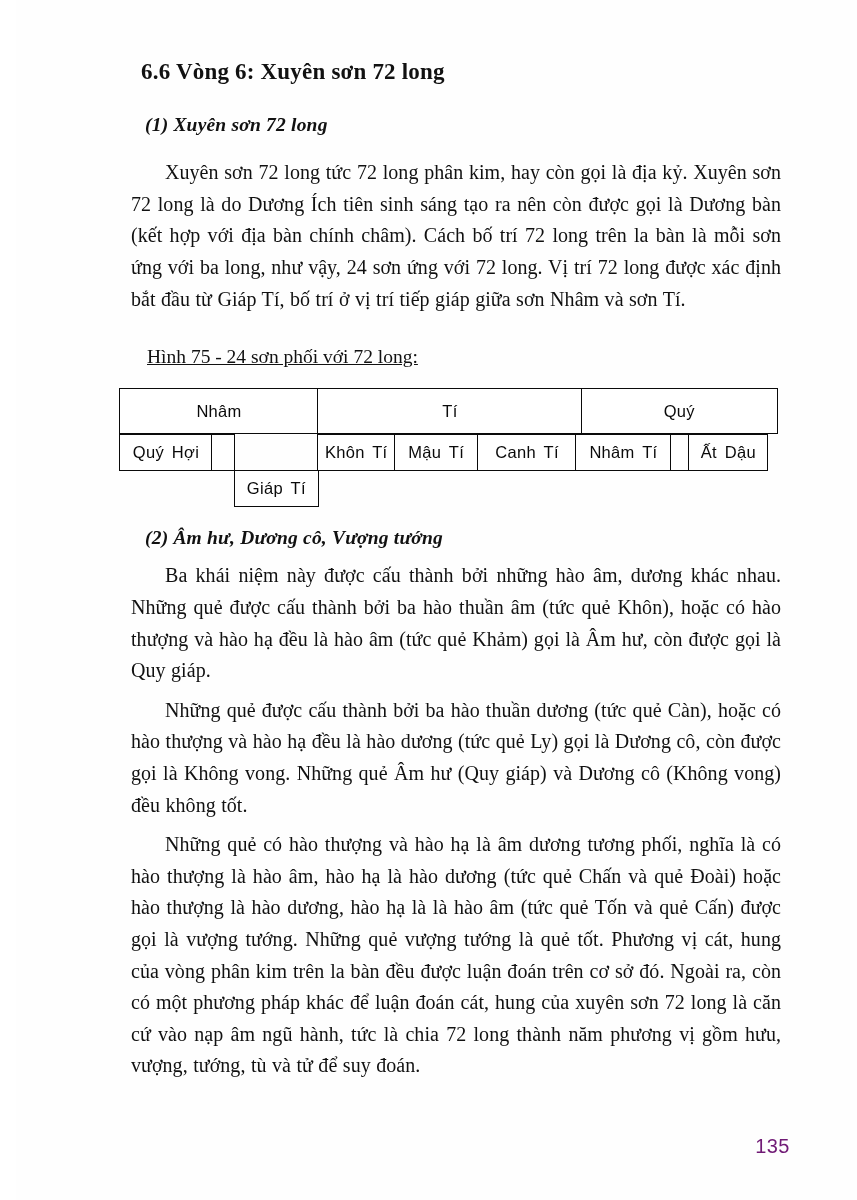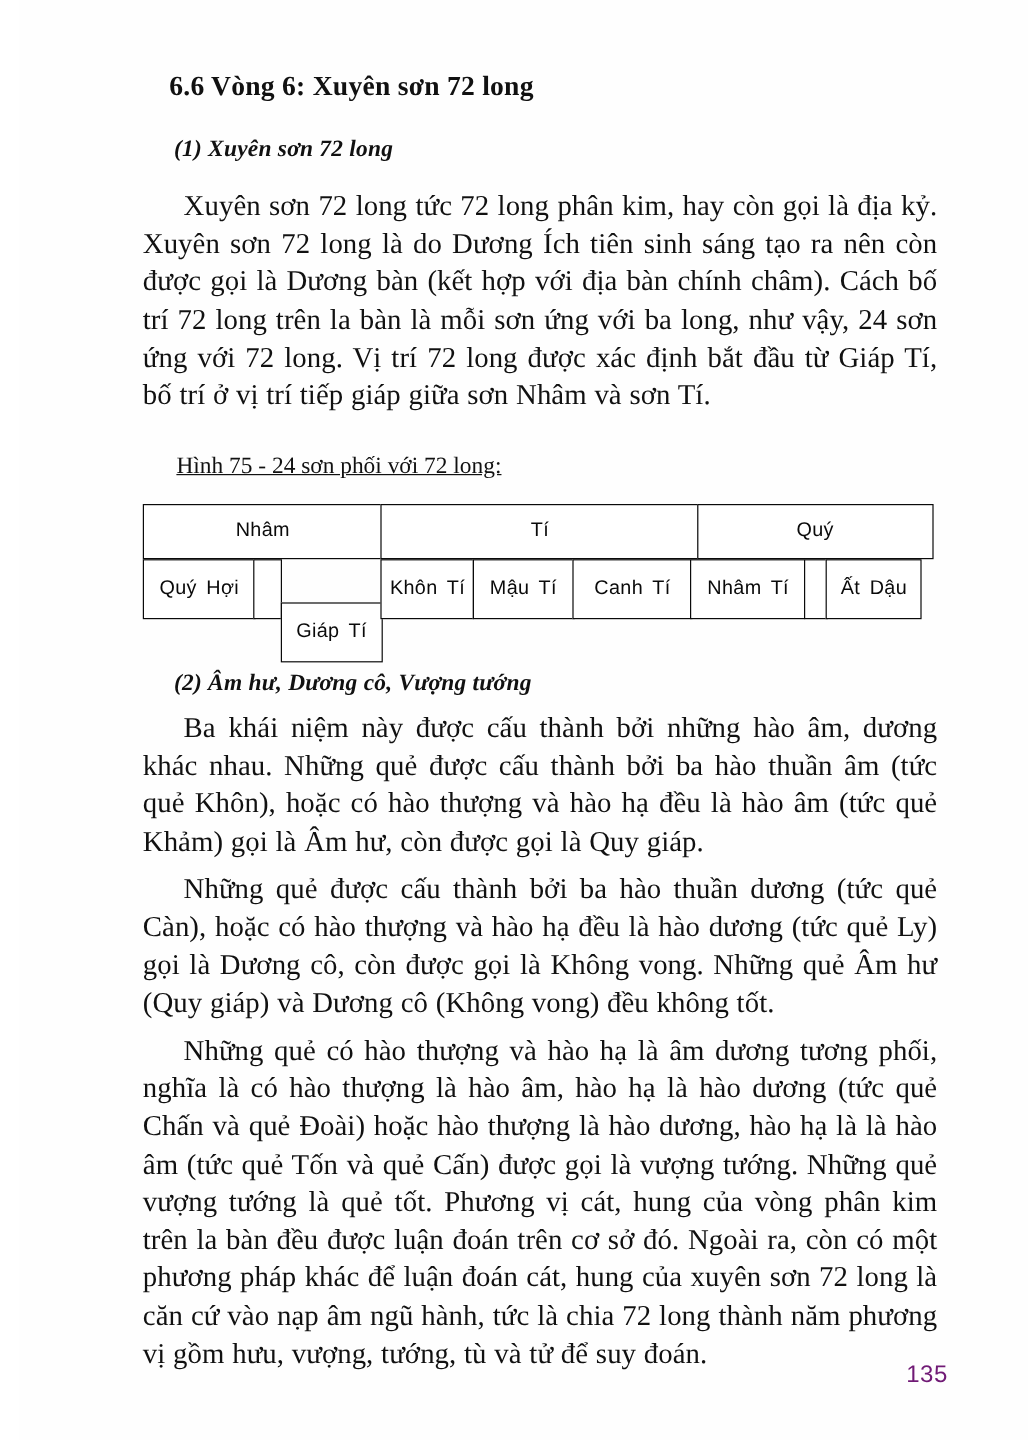--- a/index.html
+++ b/index.html
@@ -45,25 +45,25 @@
     line-height: 1.25;
     letter-spacing: 0.2px;
   }
   .h-sub.second {
     margin-top: 46px;
     margin-bottom: 10px;
   }
 
   
   p.para {
-    font-size: 24px;
+    font-size: 20px;
     line-height: 31.6px;
     text-align: justify;
     text-justify: inter-word;
-    margin: 0 0 14px 0;
+    margin: 0 0 14px 12px;
     text-indent: 34px;
     letter-spacing: 0.05px;
     word-spacing: 0.4px;
   }
   p.para.tight { margin-bottom: 8px; }
   p.para:last-child { margin-bottom: 0; }
 
   .caption {
     font-size: 19.5px;
     line-height: 31px;
@@ -86,21 +86,21 @@
     width: 662px;
     box-sizing: border-box;
     display: flex;
   }
   .fig-row.top {
     top: 0;
     height: 46px;
   }
   .fig-row.bottom {
     top: 46px;
-    height: 50px;
+    height: 37px;
     text-align: right;
   }
   .cell {
     box-sizing: border-box;
     border: 1.6px solid #0a0a0a;
     margin-left: -1.6px;
     display: flex;
     align-items: center;
     justify-content: center;
     font-size: 16.5px;

